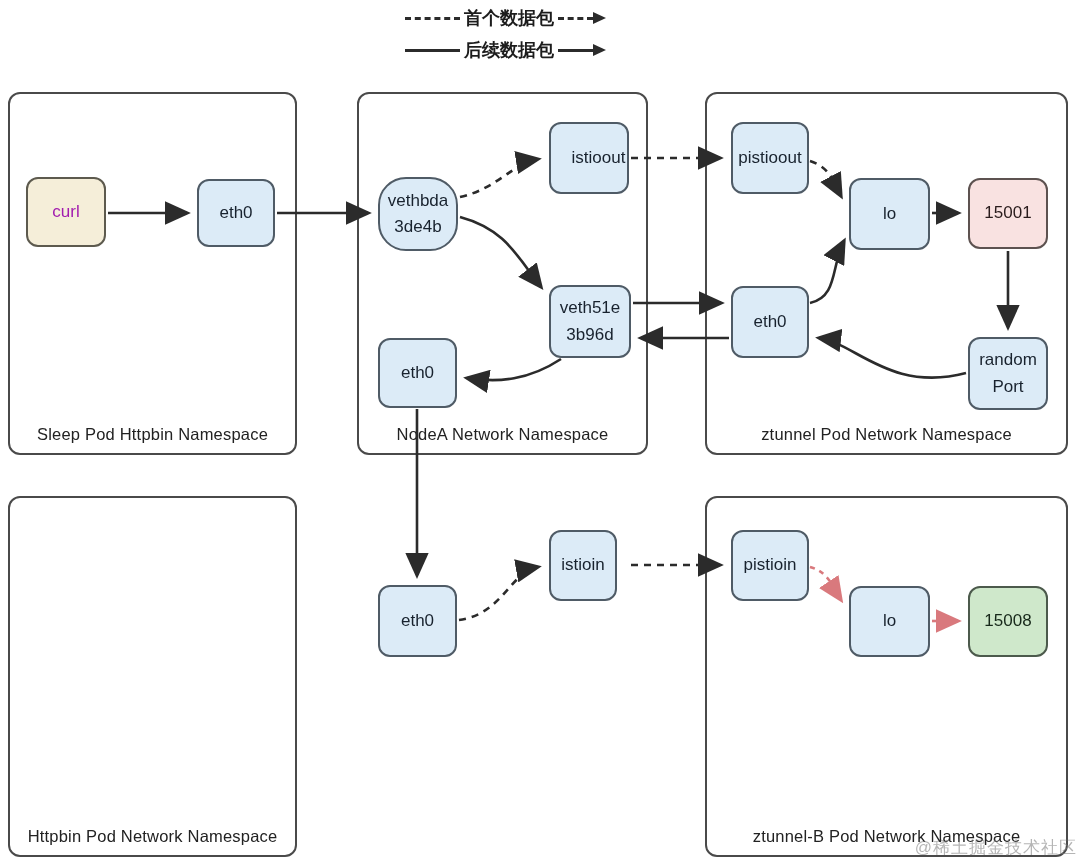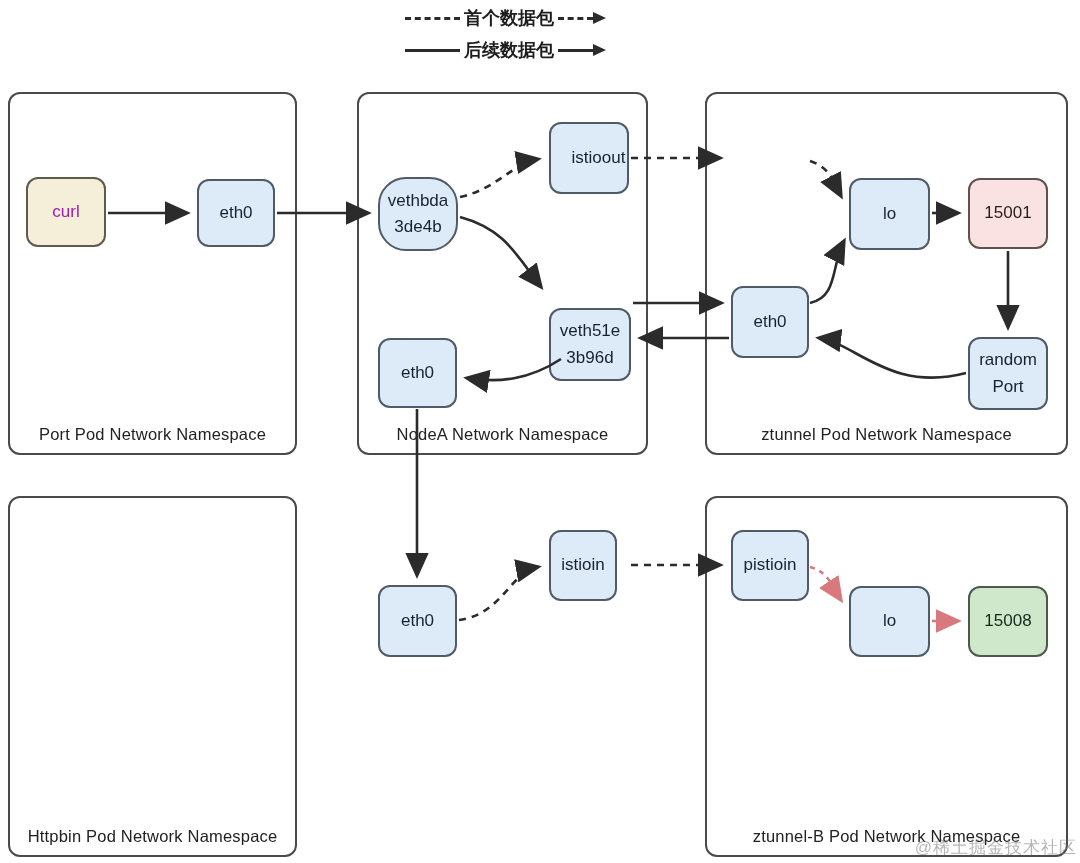--- a/index.html
+++ b/index.html
@@ -26,21 +26,21 @@
     background:var(--box-blue);display:flex;align-items:center;justify-content:center;
     font-size:17px;color:#18222e;text-align:center;white-space:pre-line;line-height:1.55;z-index:2;}
   .box.tan{background:var(--box-tan);border-color:#5d5a4e;color:#a21caf;}
   .box.pink{background:var(--box-pink);border-color:#5d5250;color:#2a1c1c;}
   .box.green{background:var(--box-green);border-color:#4c5a4c;color:#17281a;}
 
   #n-curl        {left:26px; top:177px;width:80px;height:70px;}
   #n-eth0-sleep  {left:197px;top:179px;width:78px;height:68px;}
   #n-vethbda     {left:378px;top:177px;width:80px;height:74px;border-radius:28px;}
   #n-istioout    {left:549px;top:122px;width:80px;height:72px;padding-left:19px;}
-  #n-veth51e     {left:549px;top:285px;width:82px;height:73px;margin-top:23px;}
+  #n-veth51e     {left:549px;top:285px;width:82px;height:73px;}
   #n-eth0-nodea  {left:378px;top:338px;width:79px;height:70px;}
   #n-pistioout   {left:731px;top:122px;width:78px;height:72px;}
   #n-lo-ztunnel  {left:849px;top:178px;width:81px;height:72px;}
   #n-15001       {left:968px;top:178px;width:80px;height:71px;}
   #n-eth0-ztunnel{left:731px;top:286px;width:78px;height:72px;}
   #n-randomport  {left:968px;top:337px;width:80px;height:73px;}
   #n-eth0-nodeb  {left:378px;top:585px;width:79px;height:72px;}
   #n-istioin     {left:549px;top:530px;width:68px;height:71px;}
   #n-pistioin    {left:731px;top:530px;width:78px;height:71px;}
   #n-lo-ztunnelb {left:849px;top:586px;width:81px;height:71px;}
@@ -83,21 +83,21 @@
     </div>
     <div class="legend-row">
       <span class="seg pre"></span>
       <span class="legend-text">后续数据包</span>
       <span class="seg post"></span>
       <span class="tri"></span>
     </div>
   </div>
 
   <div class="panel" id="panel-sleep">
-    <div class="panel-label">Port Pod Network Namespace</div>
+    <div class="panel-label">Sleep Pod Httpbin Namespace</div>
   </div>
   <div class="panel" id="panel-nodea">
     <div class="panel-label">NodeA Network Namespace</div>
   </div>
   <div class="panel" id="panel-ztunnel">
     <div class="panel-label">ztunnel Pod Network Namespace</div>
   </div>
   <div class="panel" id="panel-httpbin">
     <div class="panel-label">Httpbin Pod Network Namespace</div>
   </div>
@@ -106,20 +106,21 @@
   </div>
 
   <div class="box tan" id="n-curl">curl</div>
   <div class="box" id="n-eth0-sleep">eth0</div>
   <div class="box" id="n-vethbda">vethbda
 3de4b</div>
   <div class="box" id="n-istioout">istioout</div>
   <div class="box" id="n-veth51e">veth51e
 3b96d</div>
   <div class="box" id="n-eth0-nodea">eth0</div>
+  <div class="box" id="n-pistioout">pistioout</div>
   <div class="box" id="n-lo-ztunnel">lo</div>
   <div class="box pink" id="n-15001">15001</div>
   <div class="box" id="n-eth0-ztunnel">eth0</div>
   <div class="box" id="n-randomport">random
 Port</div>
   <div class="box" id="n-eth0-nodeb">eth0</div>
   <div class="box" id="n-istioin">istioin</div>
   <div class="box" id="n-pistioin">pistioin</div>
   <div class="box" id="n-lo-ztunnelb">lo</div>
   <div class="box green" id="n-15008">15008</div>

